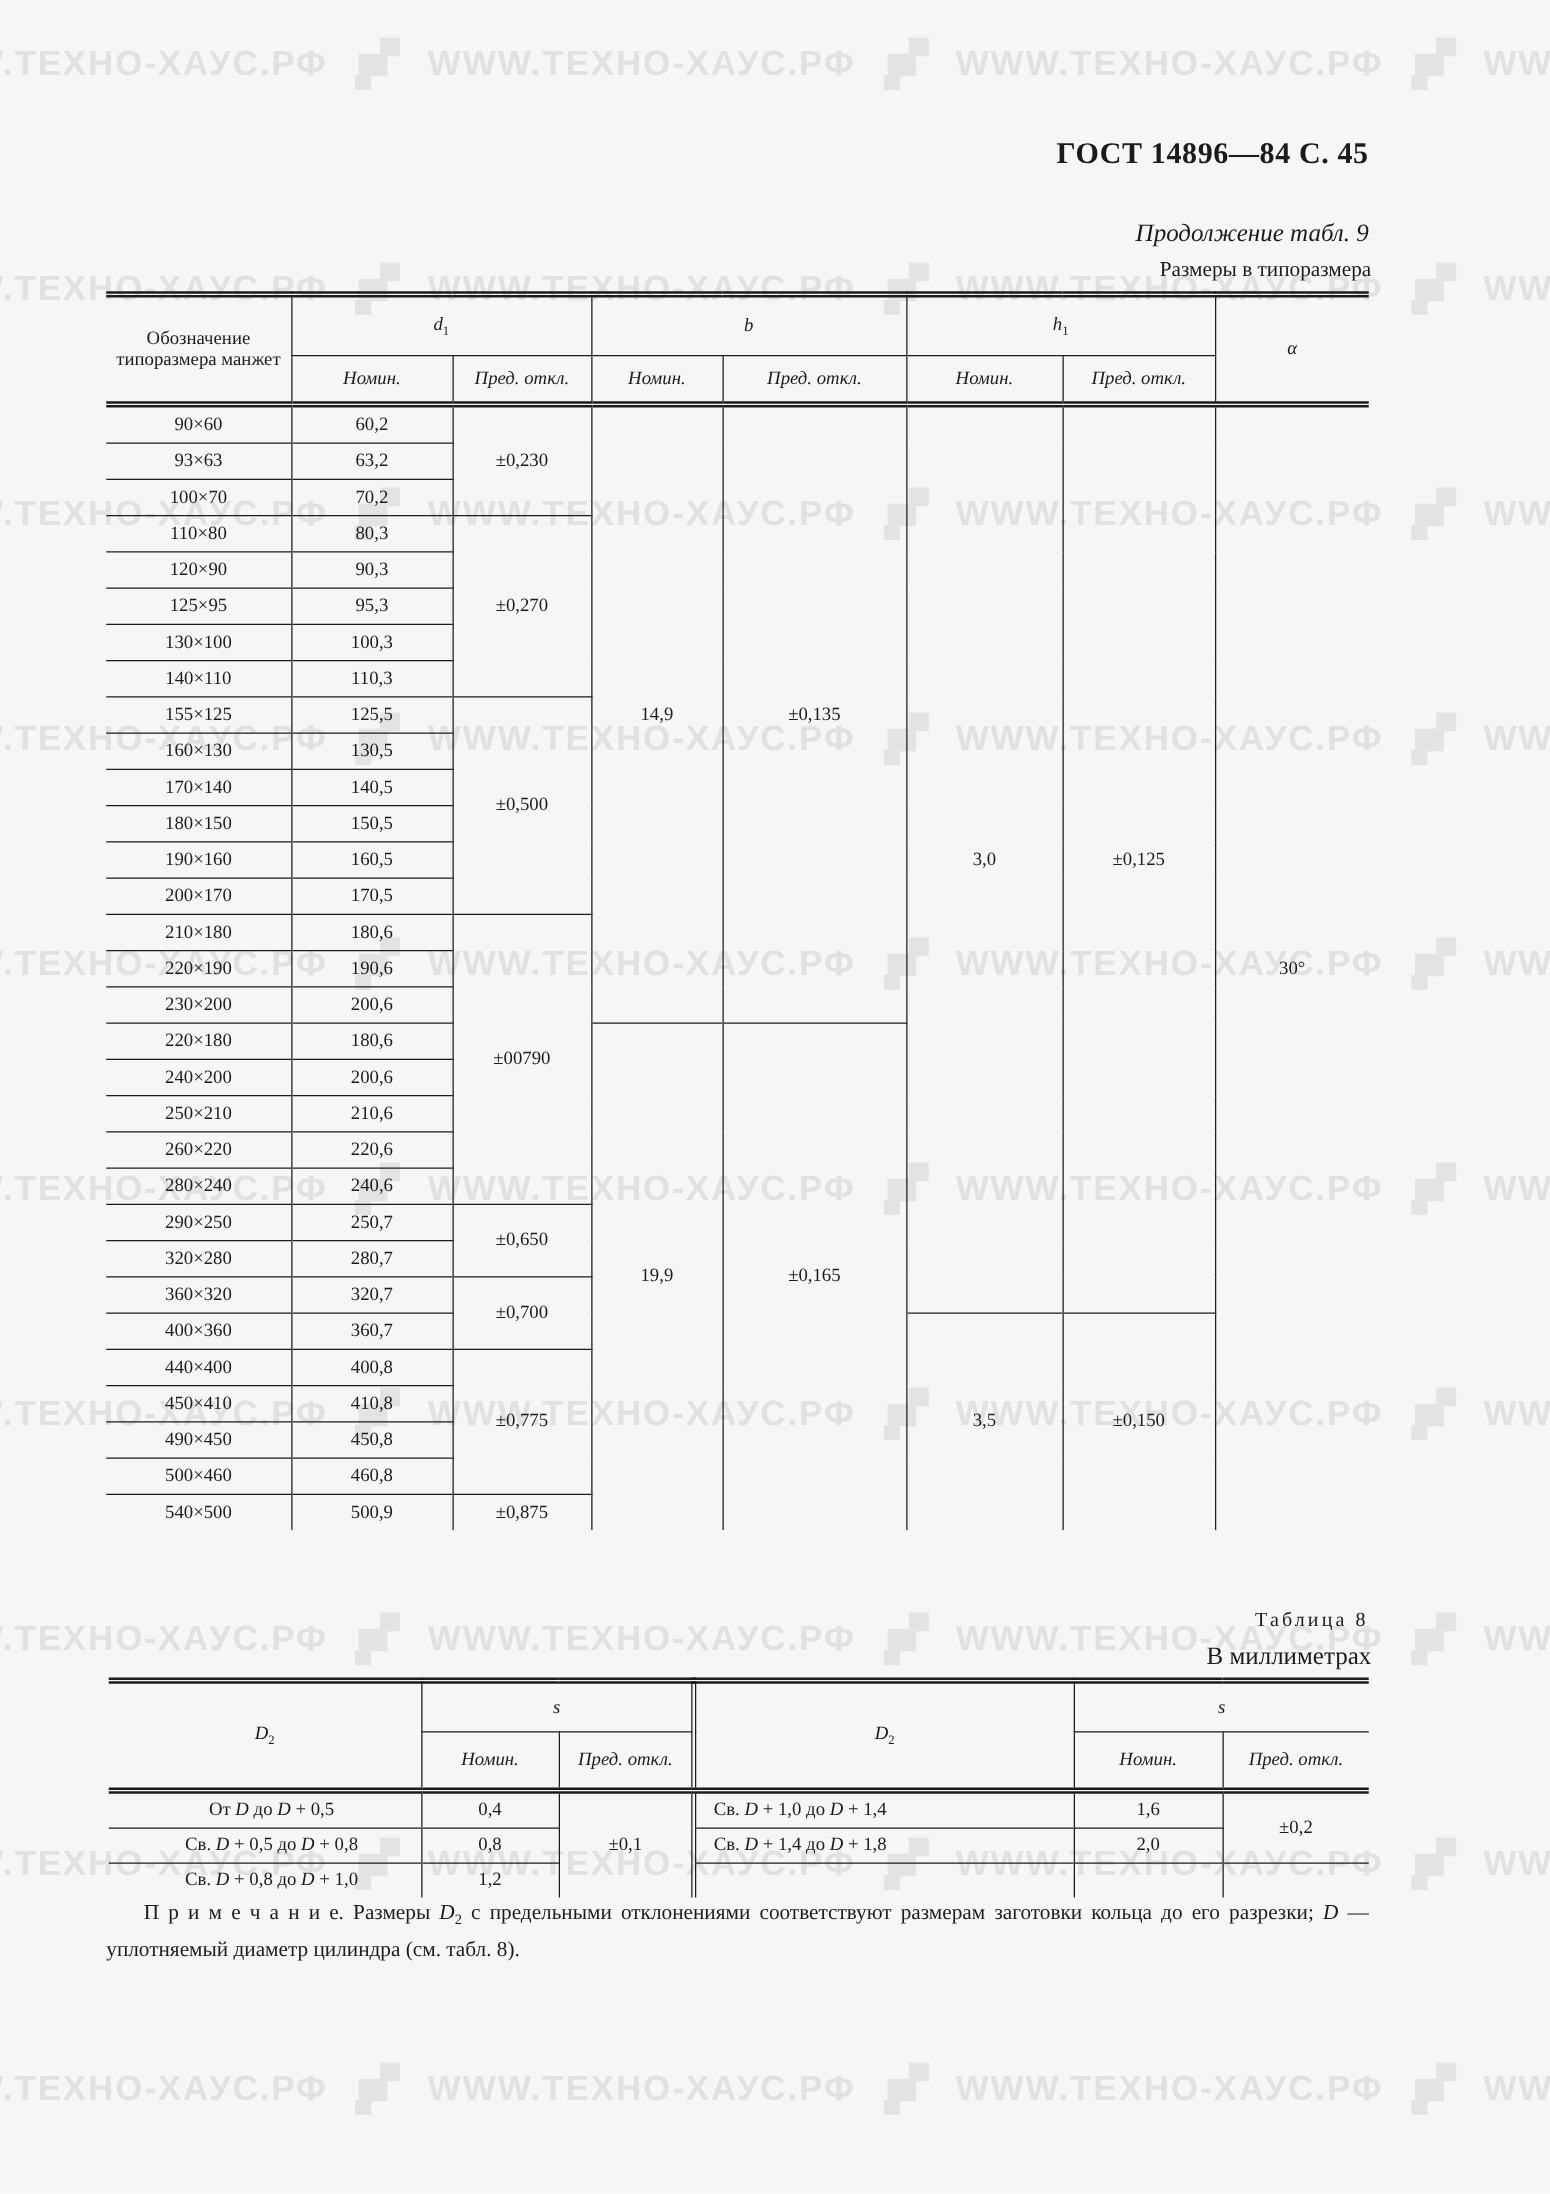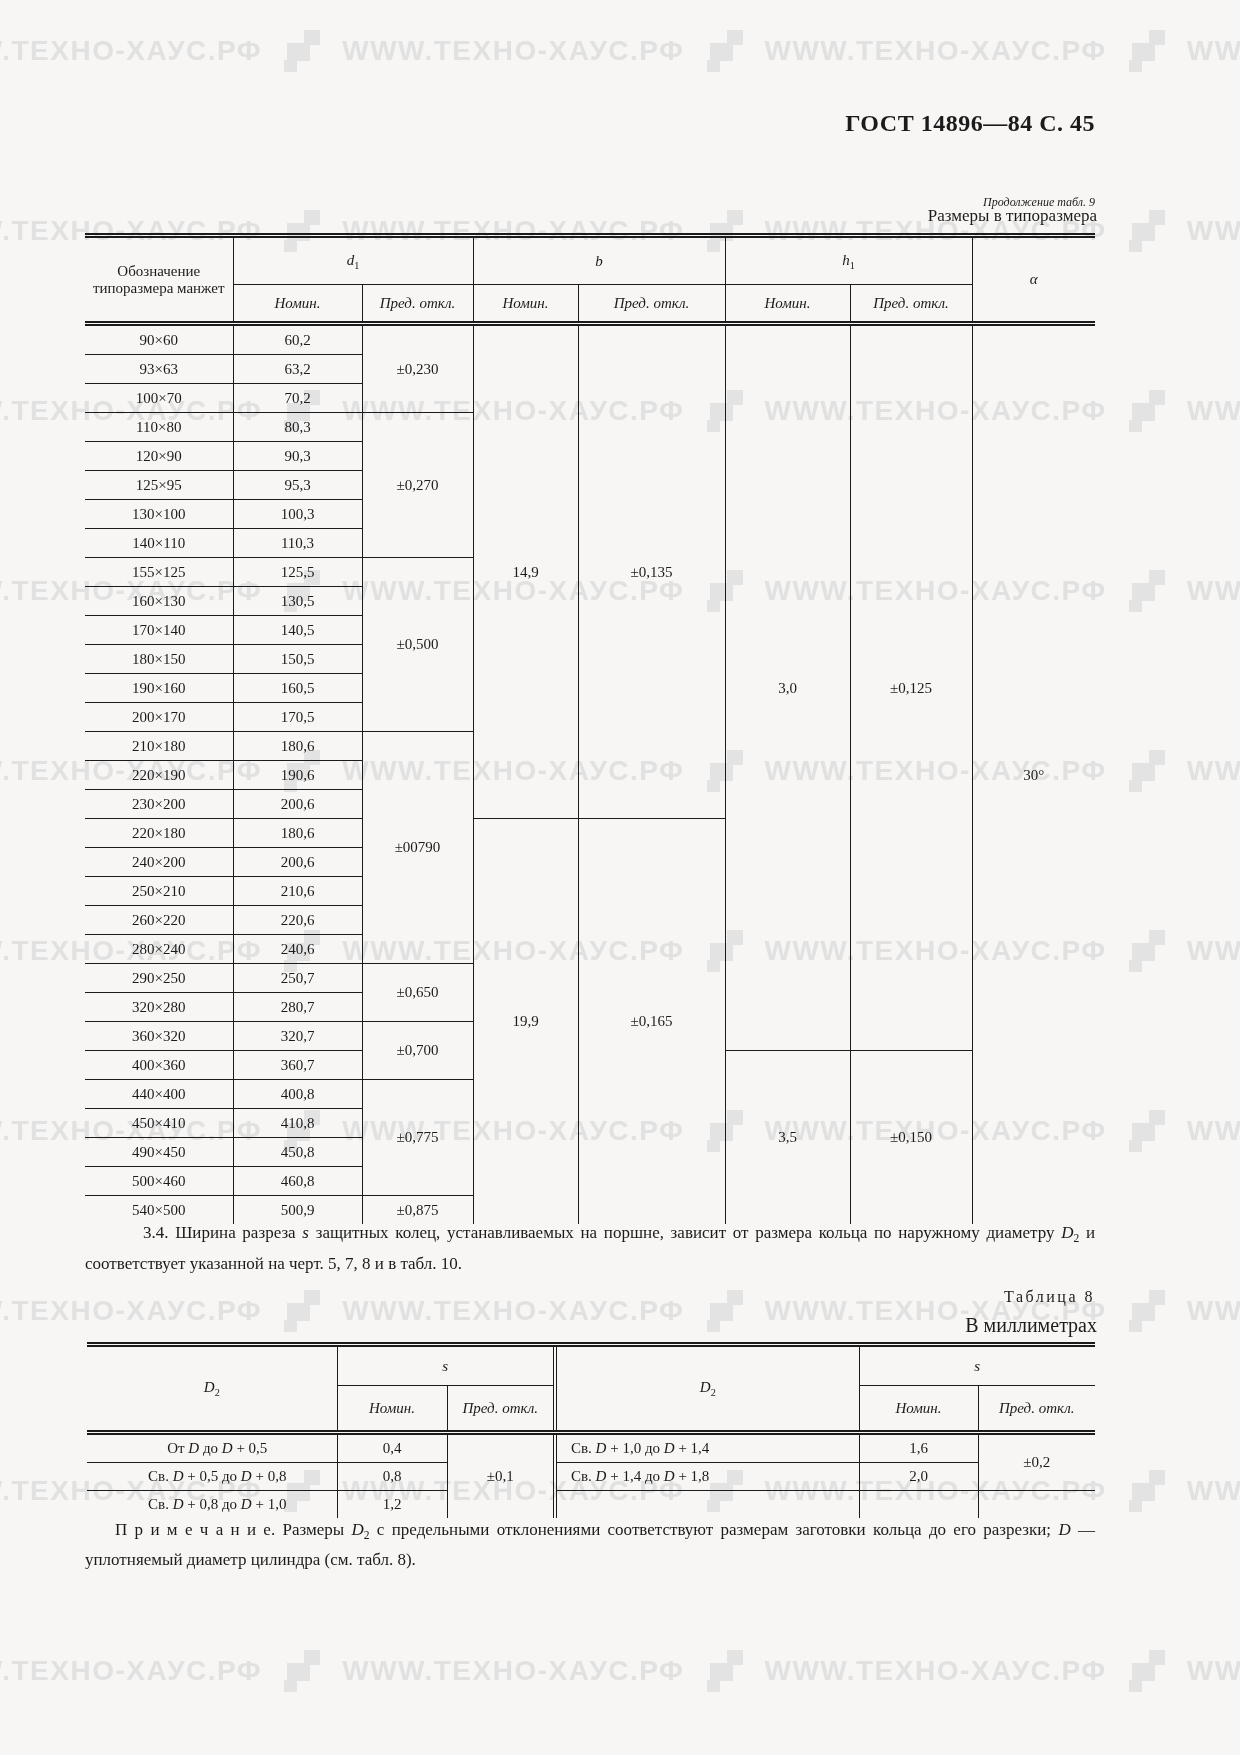--- a/index.html
+++ b/index.html
@@ -11,21 +11,21 @@
   .wm-text{font-family:"Liberation Sans","DejaVu Sans",sans-serif;font-weight:bold;
            font-size:28px;letter-spacing:1.5px;color:#e1e1e1;margin-right:22px;}
   .wm-icon{position:relative;width:36px;height:42px;margin-right:22px;flex:0 0 auto;}
   .wm-icon .pa{position:absolute;right:0;top:0;width:16px;height:15px;background:#e3e3e3;}
   .wm-icon .pb{position:absolute;left:3px;top:13px;width:23px;height:18px;background:#e3e3e3;}
   .wm-icon .pc{position:absolute;left:0;bottom:0;width:13px;height:12px;background:#e3e3e3;}
   
   .content{position:absolute;inset:0;z-index:1;}
   .abs{position:absolute;}
   .gost-header{top:110px;right:145px;font-size:24px;font-weight:bold;letter-spacing:.5px;}
-  .continuation{top:176px;right:145px;font-size:12px;font-style:italic;margin-top:19px;}
+  .continuation{top:176px;right:145px;font-size:20px;font-style:italic;}
   .units-note{top:206px;right:143px;font-size:17px;}
   .t10-title{top:1288px;right:145px;font-size:16px;letter-spacing:2.5px;}
   .t10-units{top:1314px;right:143px;font-size:20px;}
   .para{left:85px;top:1220px;width:1010px;font-size:17px;line-height:25px;
         text-align:justify;text-indent:58px;}
   .note{left:85px;top:1518px;width:1010px;font-size:17px;line-height:24px;
         text-align:justify;text-indent:30px;}
   
   table.gtable{border-collapse:collapse;table-layout:fixed;border-top:5px double #1b1b1b;}
   .gtable th,.gtable td{font-weight:normal;text-align:center;vertical-align:middle;
@@ -440,21 +440,20 @@
             <td>460,8</td>
           </tr>
           <tr>
             <td class="c1">540×500</td>
             <td>500,9</td>
             <td>±0,875</td>
           </tr>
         </tbody>
     </table>
 
-    <div class="abs para">3.4. Ширина разреза <i>s</i> защитных колец, устанавливаемых на поршне, зависит от размера кольца по наружному диаметру <i>D</i><sub>2</sub> и соответствует указанной на черт. 5, 7, 8 и в табл. 10.</div>
 
     <div class="abs t10-title">Таблица 8</div>
 
     <div class="abs t10-units">В миллиметрах</div>
 
     <table class="gtable t10 abs">
       <colgroup>
         <col style="width:250px">
           <col style="width:110px">
           <col style="width:108px">

